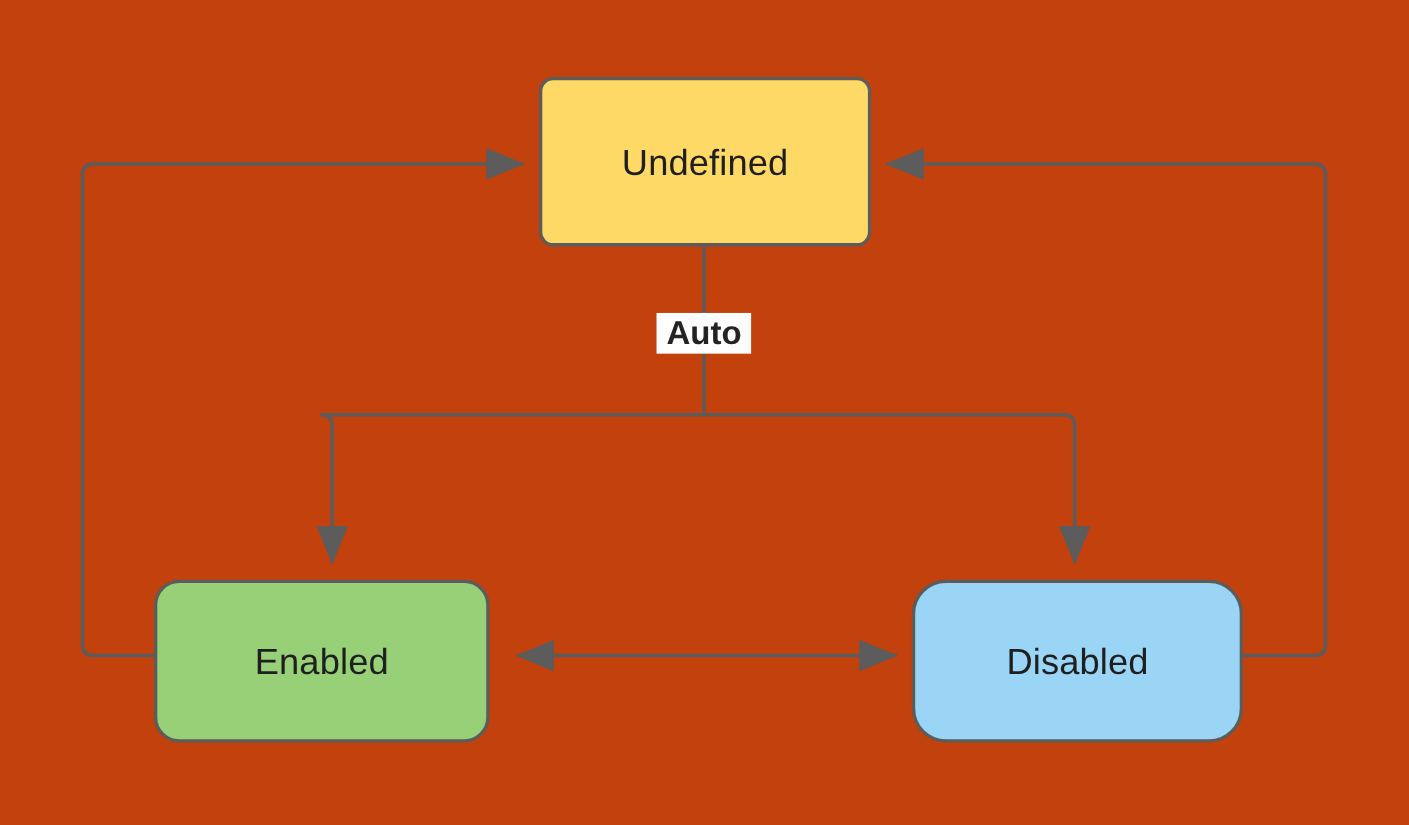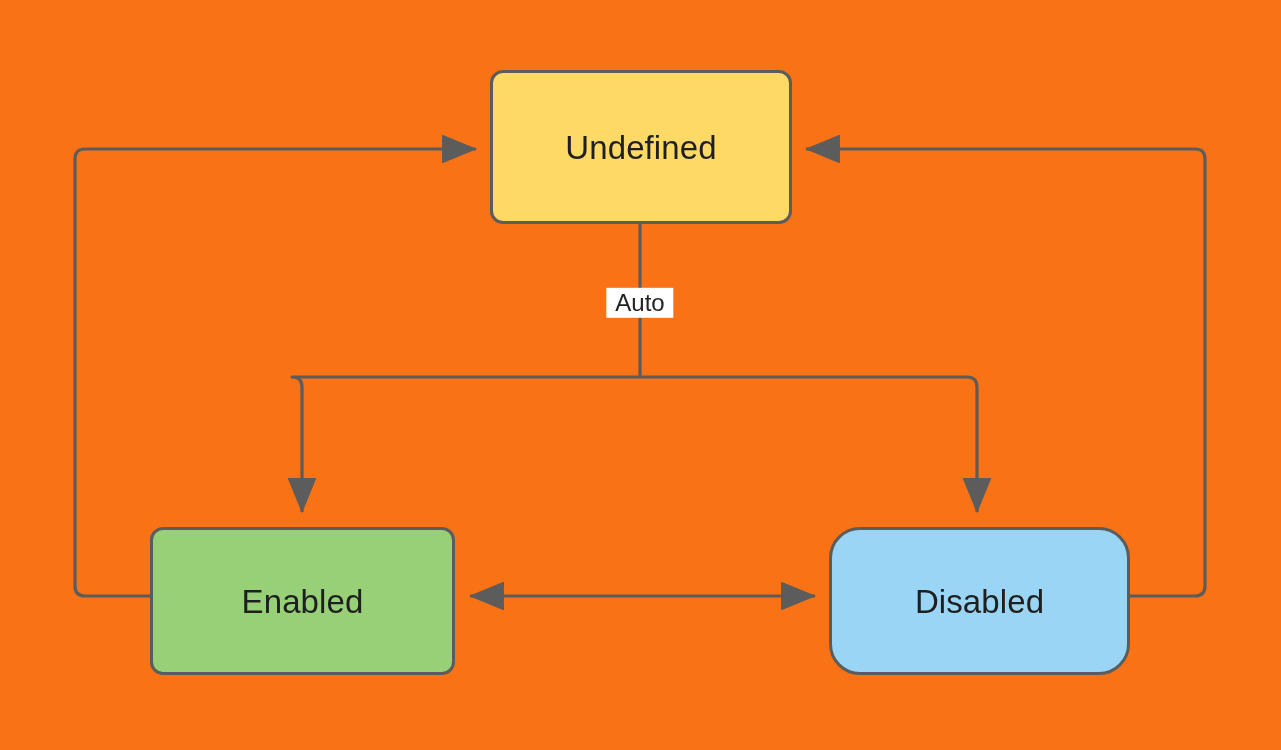--- a/index.html
+++ b/index.html
@@ -11,21 +11,21 @@
   body {
     width: 1281px;
     height: 750px;
     overflow: hidden;
     font-family: "Liberation Sans", sans-serif;
   }
   #diagram-canvas {
     position: relative;
     width: 1281px;
     height: 750px;
-    background: #f97316;
+    background: #c2410c;
   }
   #edge-layer {
     position: absolute;
     left: 0;
     top: 0;
     width: 1281px;
     height: 750px;
   }
   .node {
     position: absolute;
@@ -46,39 +46,40 @@
     white-space: nowrap;
   }
   #node-undefined {
     left: 490px;
     top: 70px;
     width: 302px;
     height: 154px;
     background: #ffd966;
   }
   #node-enabled {
-    left: 150px;
+    left: 140px;
     top: 527px;
     width: 305px;
     height: 148px;
     background: #97d077;
+    border-radius: 23px;
   }
   #node-disabled {
     left: 829px;
     top: 527px;
     width: 301px;
     height: 148px;
     background: #9ad5f5;
     border-radius: 31px;
   }
   .edge-label {
     position: absolute;
     font-family: "Liberation Sans", sans-serif;
-    font-size: 24px;
-    font-weight: normal;
+    font-size: 30px;
+    font-weight: bold;
     color: #232323;
     background: #ffffff;
     padding: 2px 9px;
     line-height: 1.1;
     white-space: nowrap;
     transform: translate(-50%, -50%);
   }
   #edge-label-auto {
     left: 640px;
     top: 303px;

